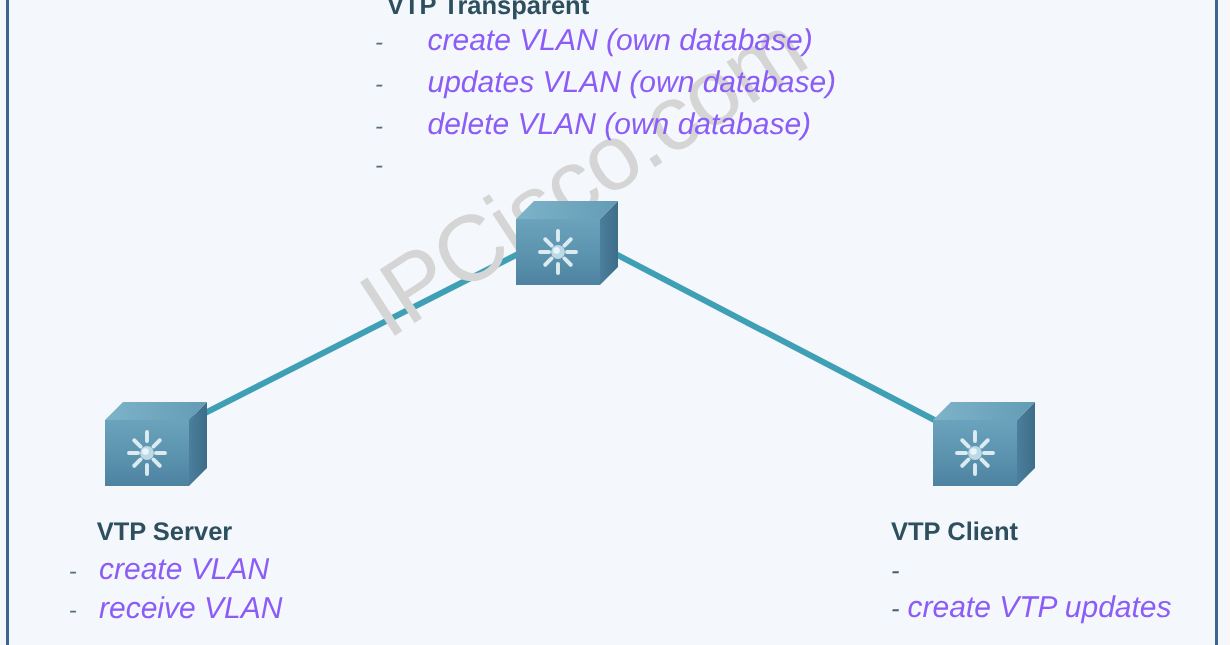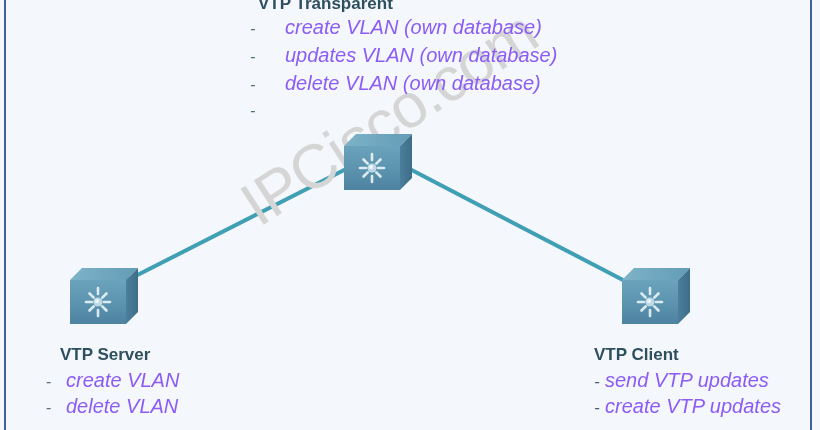--- a/index.html
+++ b/index.html
@@ -230,29 +230,28 @@
   </div>
 
   <div id="serverblock" class="textblock">
     <div class="tb-title">VTP Server</div>
     <div class="bullet-row">
       <span class="bullet-dash">-</span>
       <span class="bullet-text">create VLAN</span>
     </div>
     <div class="bullet-row">
       <span class="bullet-dash">-</span>
-      <span class="bullet-text">delete VLAN</span>
+      <span class="bullet-text">receive VLAN</span>
     </div>
   </div>
 
   <div id="clientblock" class="textblock">
     <div class="tb-title">VTP Client</div>
     <div class="bullet-row tight">
       <span class="bullet-dash">-</span>
-      <span class="bullet-text">send VTP updates</span>
     </div>
     <div class="bullet-row tight">
       <span class="bullet-dash">-</span>
       <span class="bullet-text">create VTP updates</span>
     </div>
   </div>
 
 </div>
 
 </body></html>

